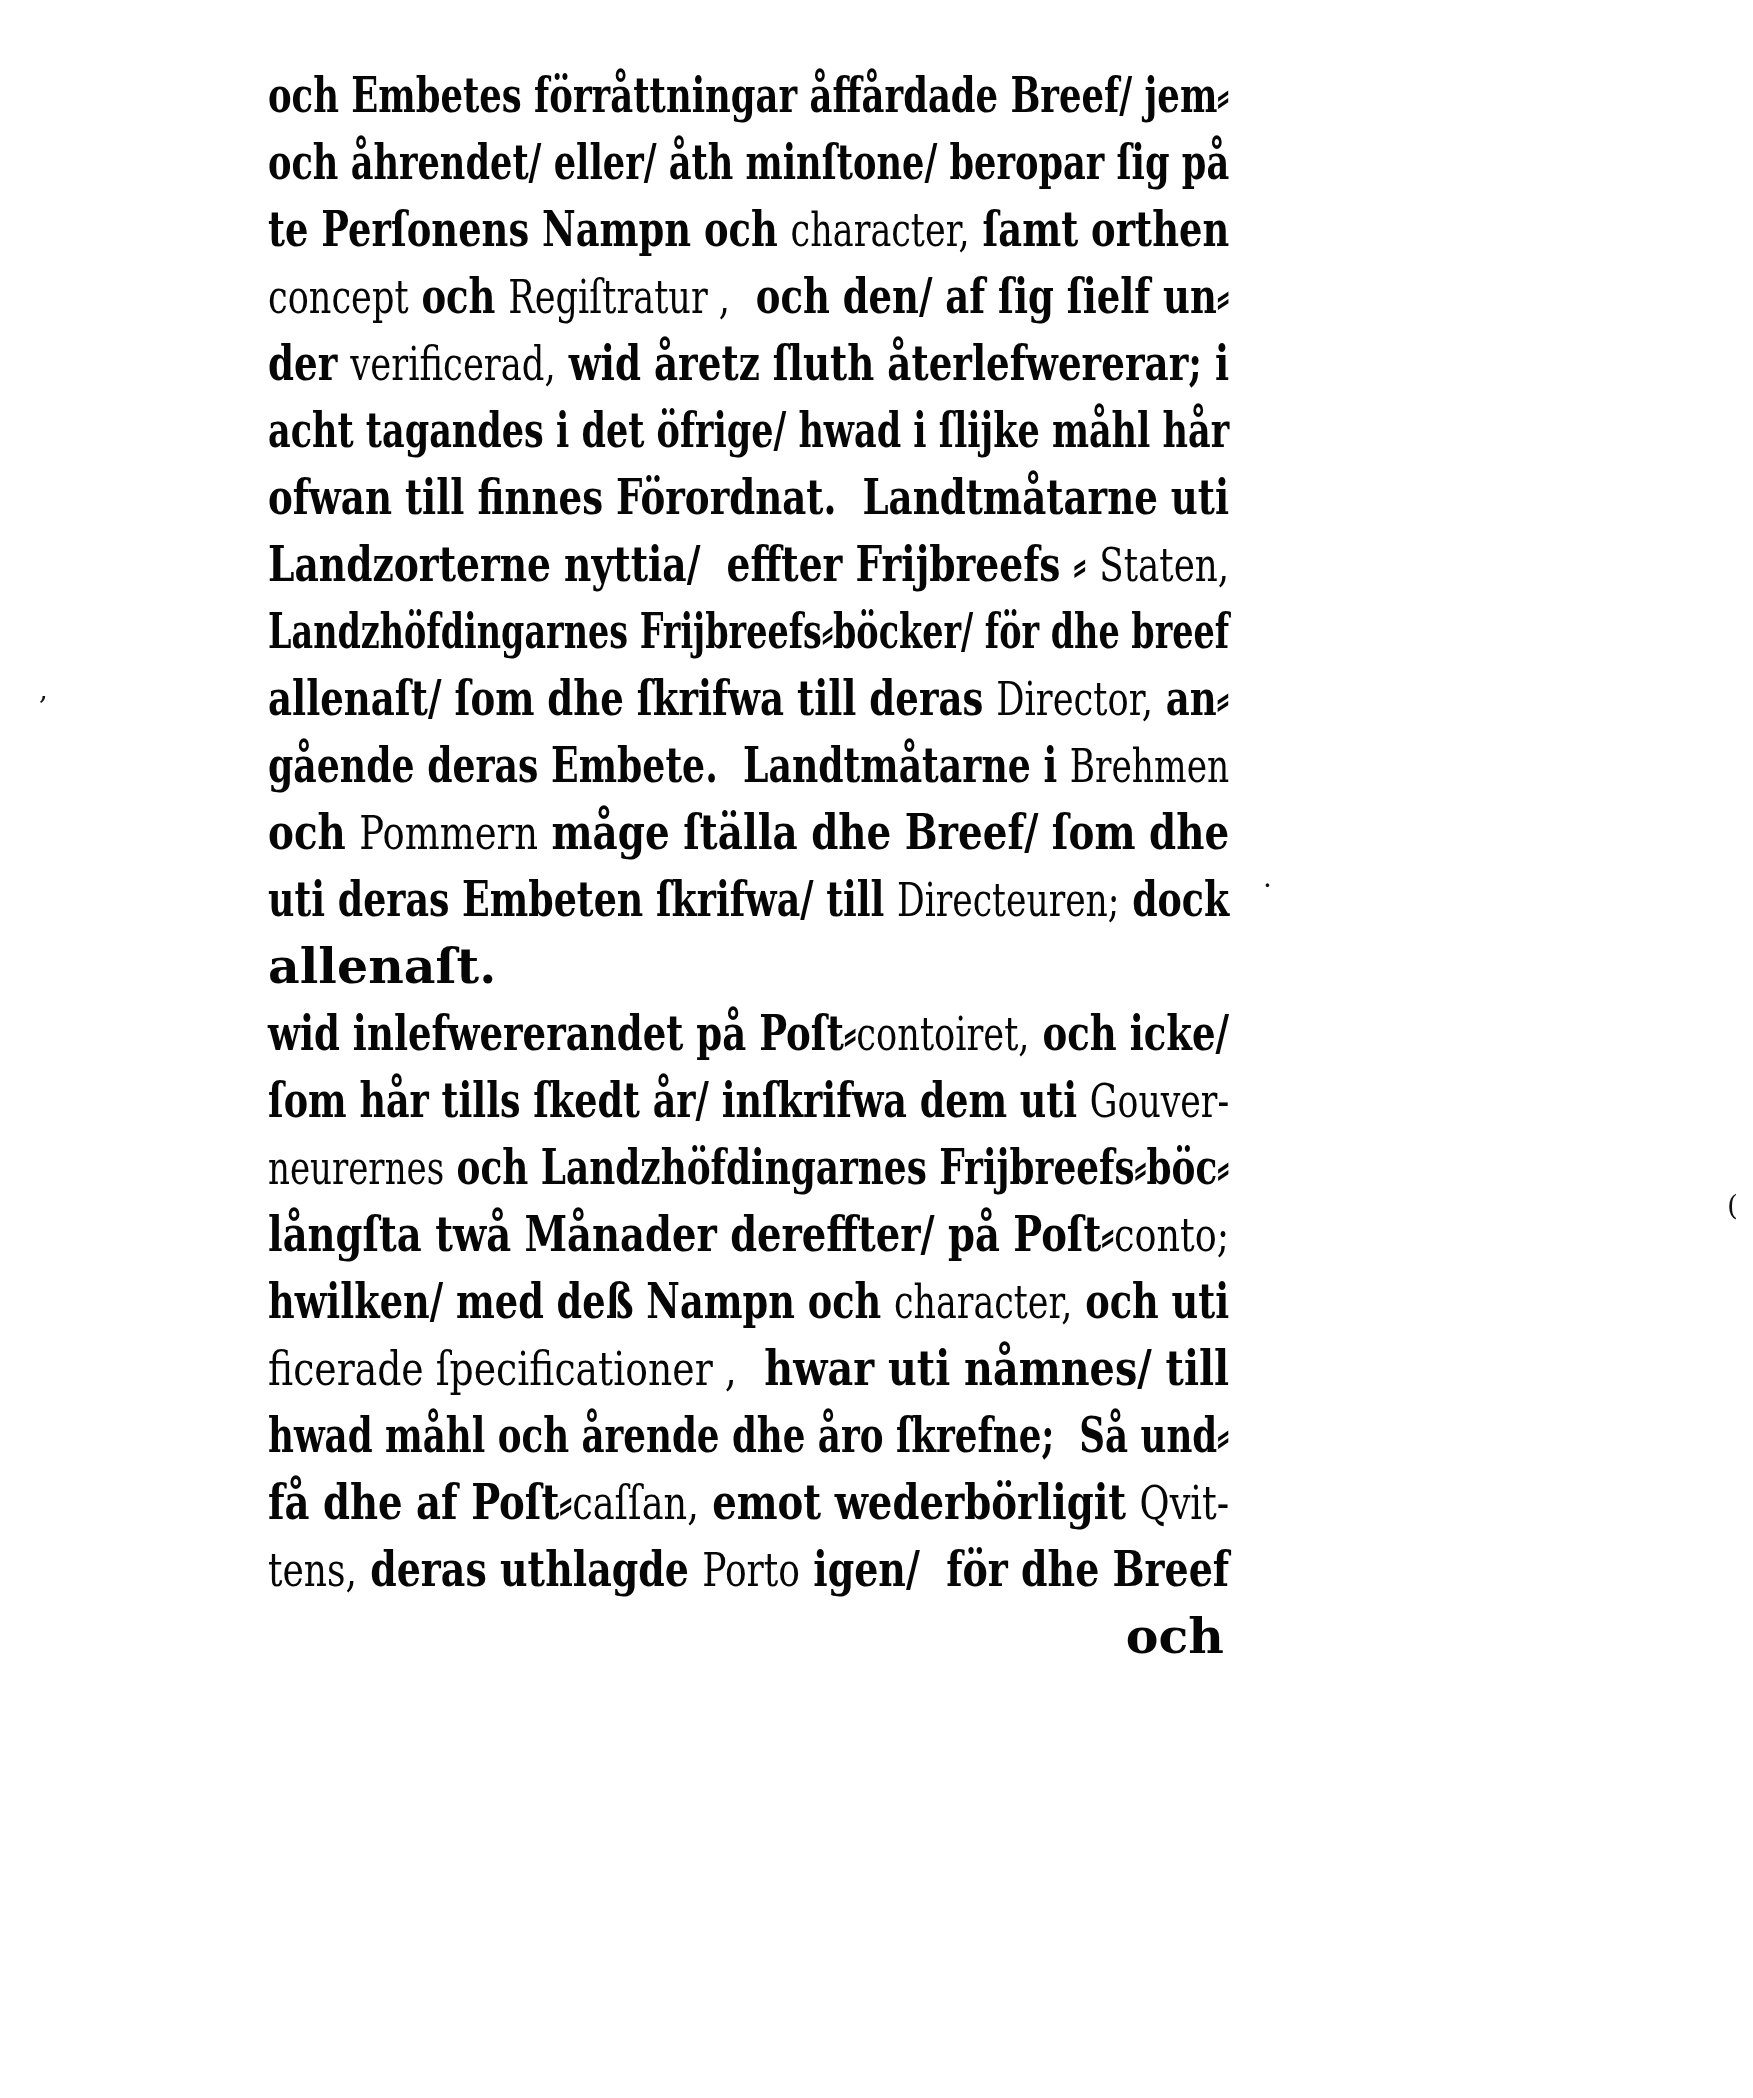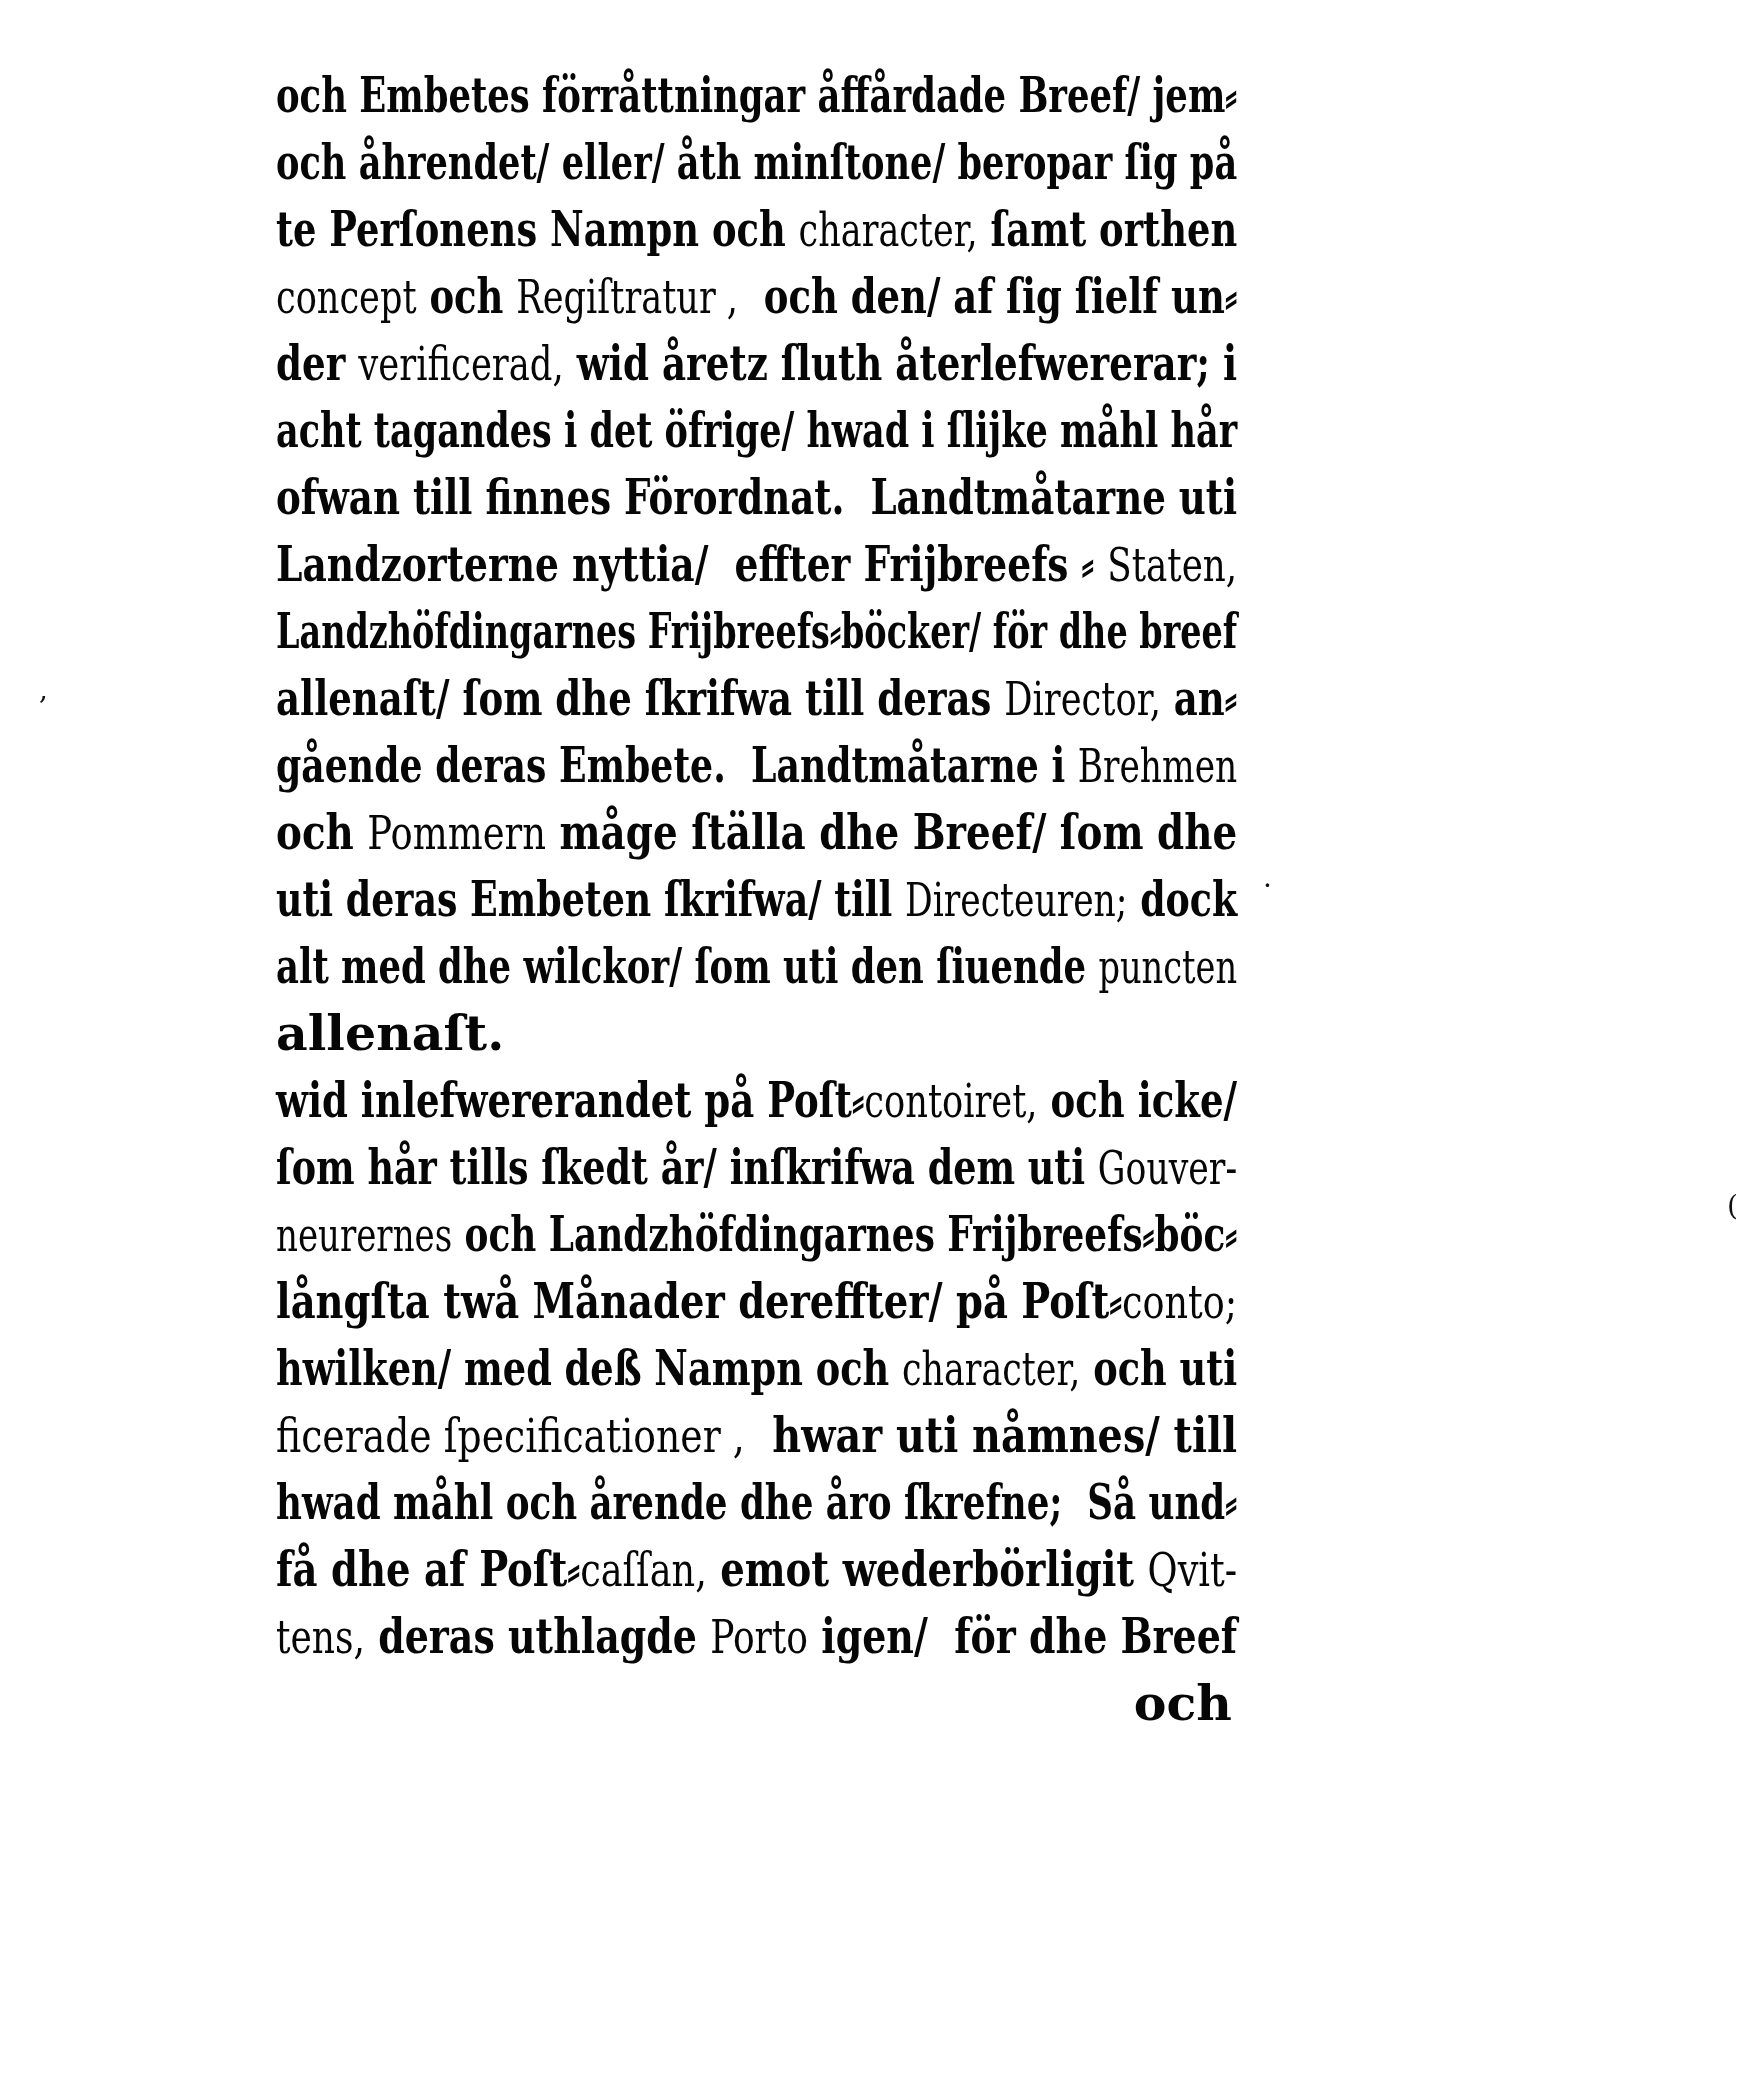--- a/index.html
+++ b/index.html
@@ -1,19 +1,19 @@
 <!DOCTYPE html>
 <html style="font-size:15px"><head>
 <meta charset="utf-8">
 <style>
   html,body{margin:0;padding:0;background:#ffffff;}
   body{width:1754px;height:2099px;position:relative;overflow:hidden;
        font-family:"DejaVu Serif","Liberation Serif",serif;color:#060606;}
   .page{position:absolute;left:0;top:0;width:1754px;height:2099px;background:#ffffff;}
-  .textblock{position:absolute;left:276px;top:62px;width:956px;}
+  .textblock{position:absolute;left:268px;top:62px;width:956px;}
   .line{height:67px;line-height:67px;font-size:49px;white-space:nowrap;}
   .linein{display:inline-block;transform-origin:left center;white-space:pre;}
   .f{font-weight:700;}
   .a{font-weight:400;font-size:0.95em;}
   .line.indent .linein{margin-left:139px;}
   .line.right{text-align:right;}
   .stray{position:absolute;font-size:28px;color:#111;line-height:1;}
 </style>
 </head>
 <body>
@@ -26,21 +26,20 @@
       <div class="line"><span class="linein" style="transform: scaleX(0.754682);"><span class="a">concept</span><span class="f"> och </span><span class="a">Regiſtratur ,</span><span class="f">&nbsp; och den/ af ſig ſielf un⸗</span></span></div>
       <div class="line"><span class="linein" style="transform: scaleX(0.760201);"><span class="f">der </span><span class="a">verificerad,</span><span class="f"> wid åretz ſluth återlefwererar; i</span></span></div>
       <div class="line"><span class="linein" style="transform: scaleX(0.714473);"><span class="f">acht tagandes i det öfrige/ hwad i ſlijke måhl hår</span></span></div>
       <div class="line"><span class="linein" style="transform: scaleX(0.758955);"><span class="f">ofwan till finnes Förordnat.&nbsp; Landtmåtarne uti</span></span></div>
       <div class="line"><span class="linein" style="transform: scaleX(0.767269);"><span class="f">Landzorterne nyttia/&nbsp; effter Frijbreefs ⸗ </span><span class="a">Staten,</span></span></div>
       <div class="line"><span class="linein" style="transform: scaleX(0.681904);"><span class="f">Landzhöfdingarnes Frijbreefs⸗böcker/ för dhe breef</span></span></div>
       <div class="line"><span class="linein" style="transform: scaleX(0.757309);"><span class="f">allenaſt/ ſom dhe ſkrifwa till deras </span><span class="a">Director,</span><span class="f"> an⸗</span></span></div>
       <div class="line"><span class="linein" style="transform: scaleX(0.739197);"><span class="f">gående deras Embete.&nbsp; Landtmåtarne i </span><span class="a">Brehmen</span></span></div>
       <div class="line"><span class="linein" style="transform: scaleX(0.792493);"><span class="f">och </span><span class="a">Pommern</span><span class="f"> måge ſtälla dhe Breef/ ſom dhe</span></span></div>
       <div class="line"><span class="linein" style="transform: scaleX(0.742088);"><span class="f">uti deras Embeten ſkrifwa/ till </span><span class="a">Directeuren;</span><span class="f"> dock</span></span></div>
-      <div class="line"><span class="linein" style="transform: scaleX(0.722372);"><span class="f">alt med dhe wilckor/ ſom uti den ſiuende </span><span class="a">puncten</span></span></div>
       <div class="line"><span class="linein"><span class="f">allenaſt.</span></span></div>
       <div class="line"><span class="linein" style="transform: scaleX(0.756861);"><span class="f">wid inlefwererandet på Poſt⸗</span><span class="a">contoiret,</span><span class="f"> och icke/</span></span></div>
       <div class="line"><span class="linein" style="transform: scaleX(0.745222);"><span class="f">ſom hår tills ſkedt år/ inſkrifwa dem uti </span><span class="a">Gouver-</span></span></div>
       <div class="line"><span class="linein" style="transform: scaleX(0.730986);"><span class="a">neurernes</span><span class="f"> och Landzhöfdingarnes Frijbreefs⸗böc⸗</span></span></div>
       <div class="line"><span class="linein" style="transform: scaleX(0.785843);"><span class="f">långſta twå Månader dereffter/ på Poſt⸗</span><span class="a">conto;</span></span></div>
       <div class="line"><span class="linein" style="transform: scaleX(0.749415);"><span class="f">hwilken/ med deß Nampn och </span><span class="a">character,</span><span class="f"> och uti</span></span></div>
       <div class="line"><span class="linein" style="transform: scaleX(0.81066);"><span class="a">ficerade ſpecificationer ,</span><span class="f">&nbsp; hwar uti nåmnes/ till</span></span></div>
       <div class="line"><span class="linein" style="transform: scaleX(0.72737);"><span class="f">hwad måhl och årende dhe åro ſkrefne;&nbsp; Så und⸗</span></span></div>
       <div class="line"><span class="linein" style="transform: scaleX(0.787626);"><span class="f">få dhe af Poſt⸗</span><span class="a">caſſan,</span><span class="f"> emot wederbörligit </span><span class="a">Qvit-</span></span></div>
       <div class="line"><span class="linein" style="transform: scaleX(0.77435);"><span class="a">tens,</span><span class="f"> deras uthlagde </span><span class="a">Porto</span><span class="f"> igen/&nbsp; för dhe Breef</span></span></div>

